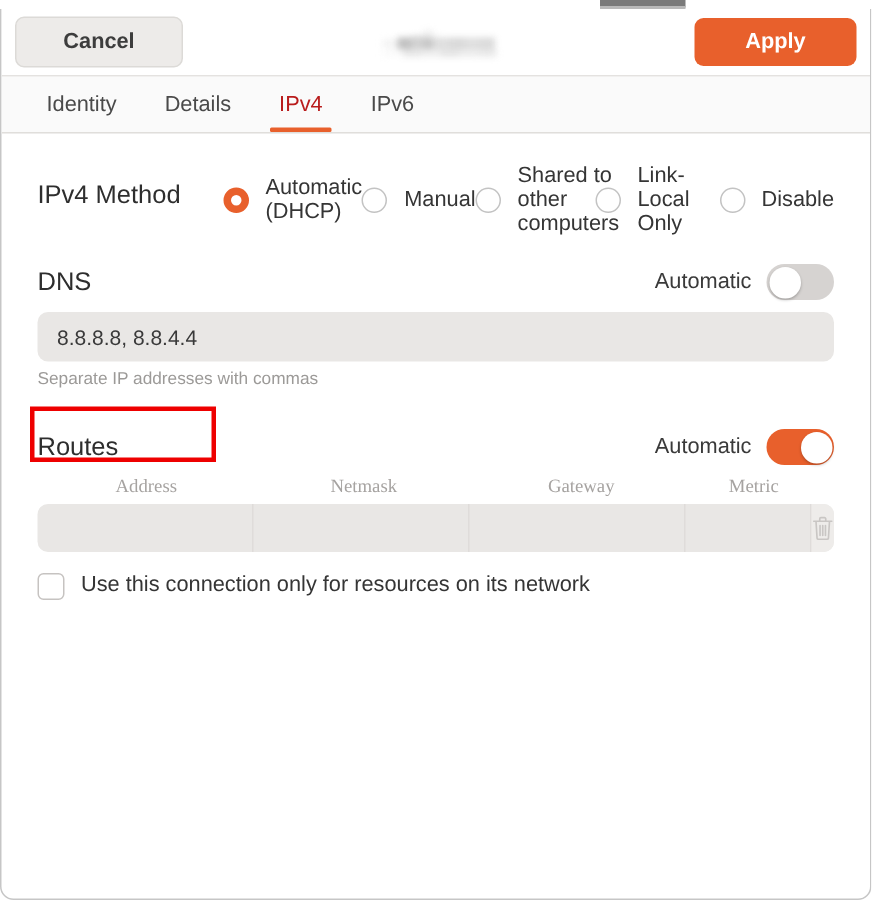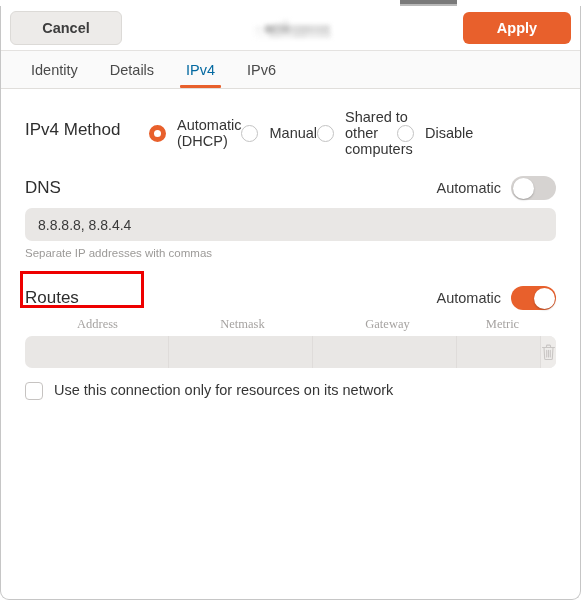--- a/index.html
+++ b/index.html
@@ -120,21 +120,21 @@
   .tab {
     position: relative;
     display: flex;
     align-items: center;
     padding: 0 16px;
     font-size: 14.5px;
     color: #4a4a4a;
     cursor: pointer;
     white-space: nowrap;
   }
-  .tab.active { color: #0369a1; }
+  .tab.active { color: #b91c1c; }
   .tab.active::after {
     content: "";
     position: absolute;
     left: 10px; right: 10px; bottom: 0;
     height: 3px;
     background: #e8602c;
     border-radius: 1px;
   }
 
   
@@ -382,20 +382,24 @@
           </div>
           <div class="radio-row">
             <span class="radio"></span>
             <span class="radio-label">Shared to other computers</span>
           </div>
         </div>
 
         <div class="method-col right">
           <div class="radio-row">
             <span class="radio"></span>
+            <span class="radio-label">Link-Local Only</span>
+          </div>
+          <div class="radio-row">
+            <span class="radio"></span>
             <span class="radio-label">Disable</span>
           </div>
         </div>
 
       </div>
     </div>
 
     <div id="dns-block">
       <div class="row-head">
         <div class="section-label">DNS</div>

